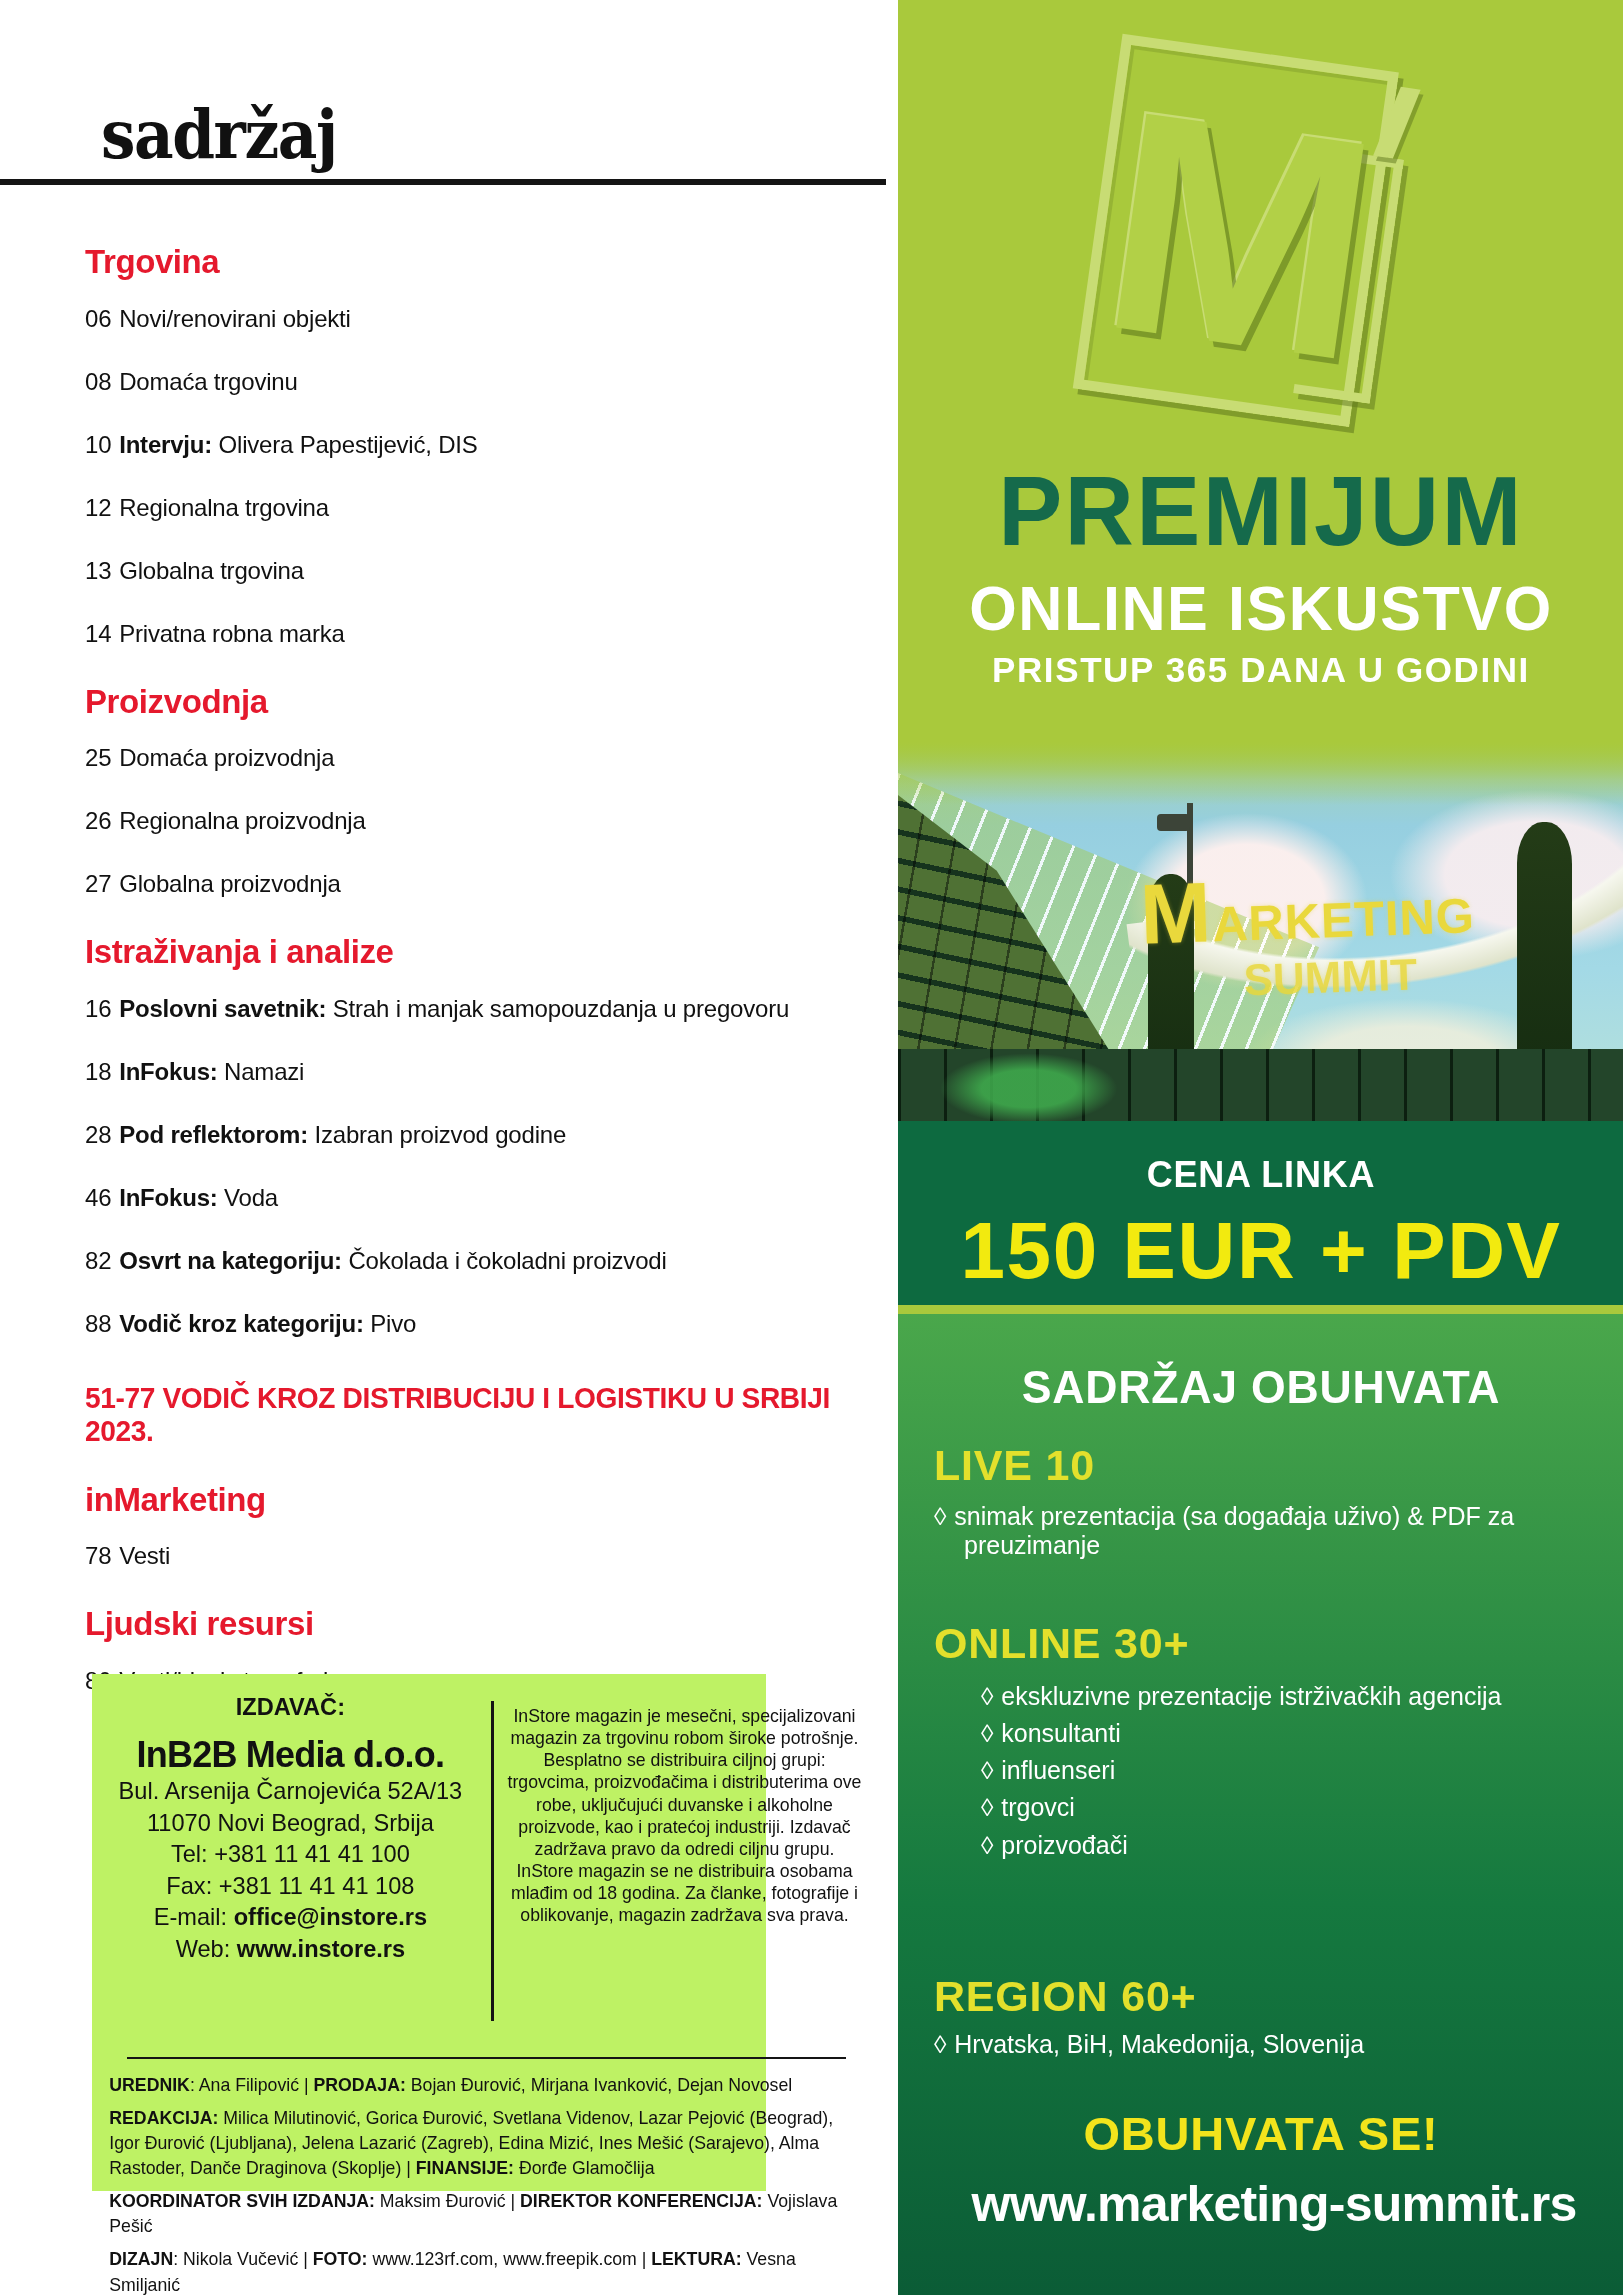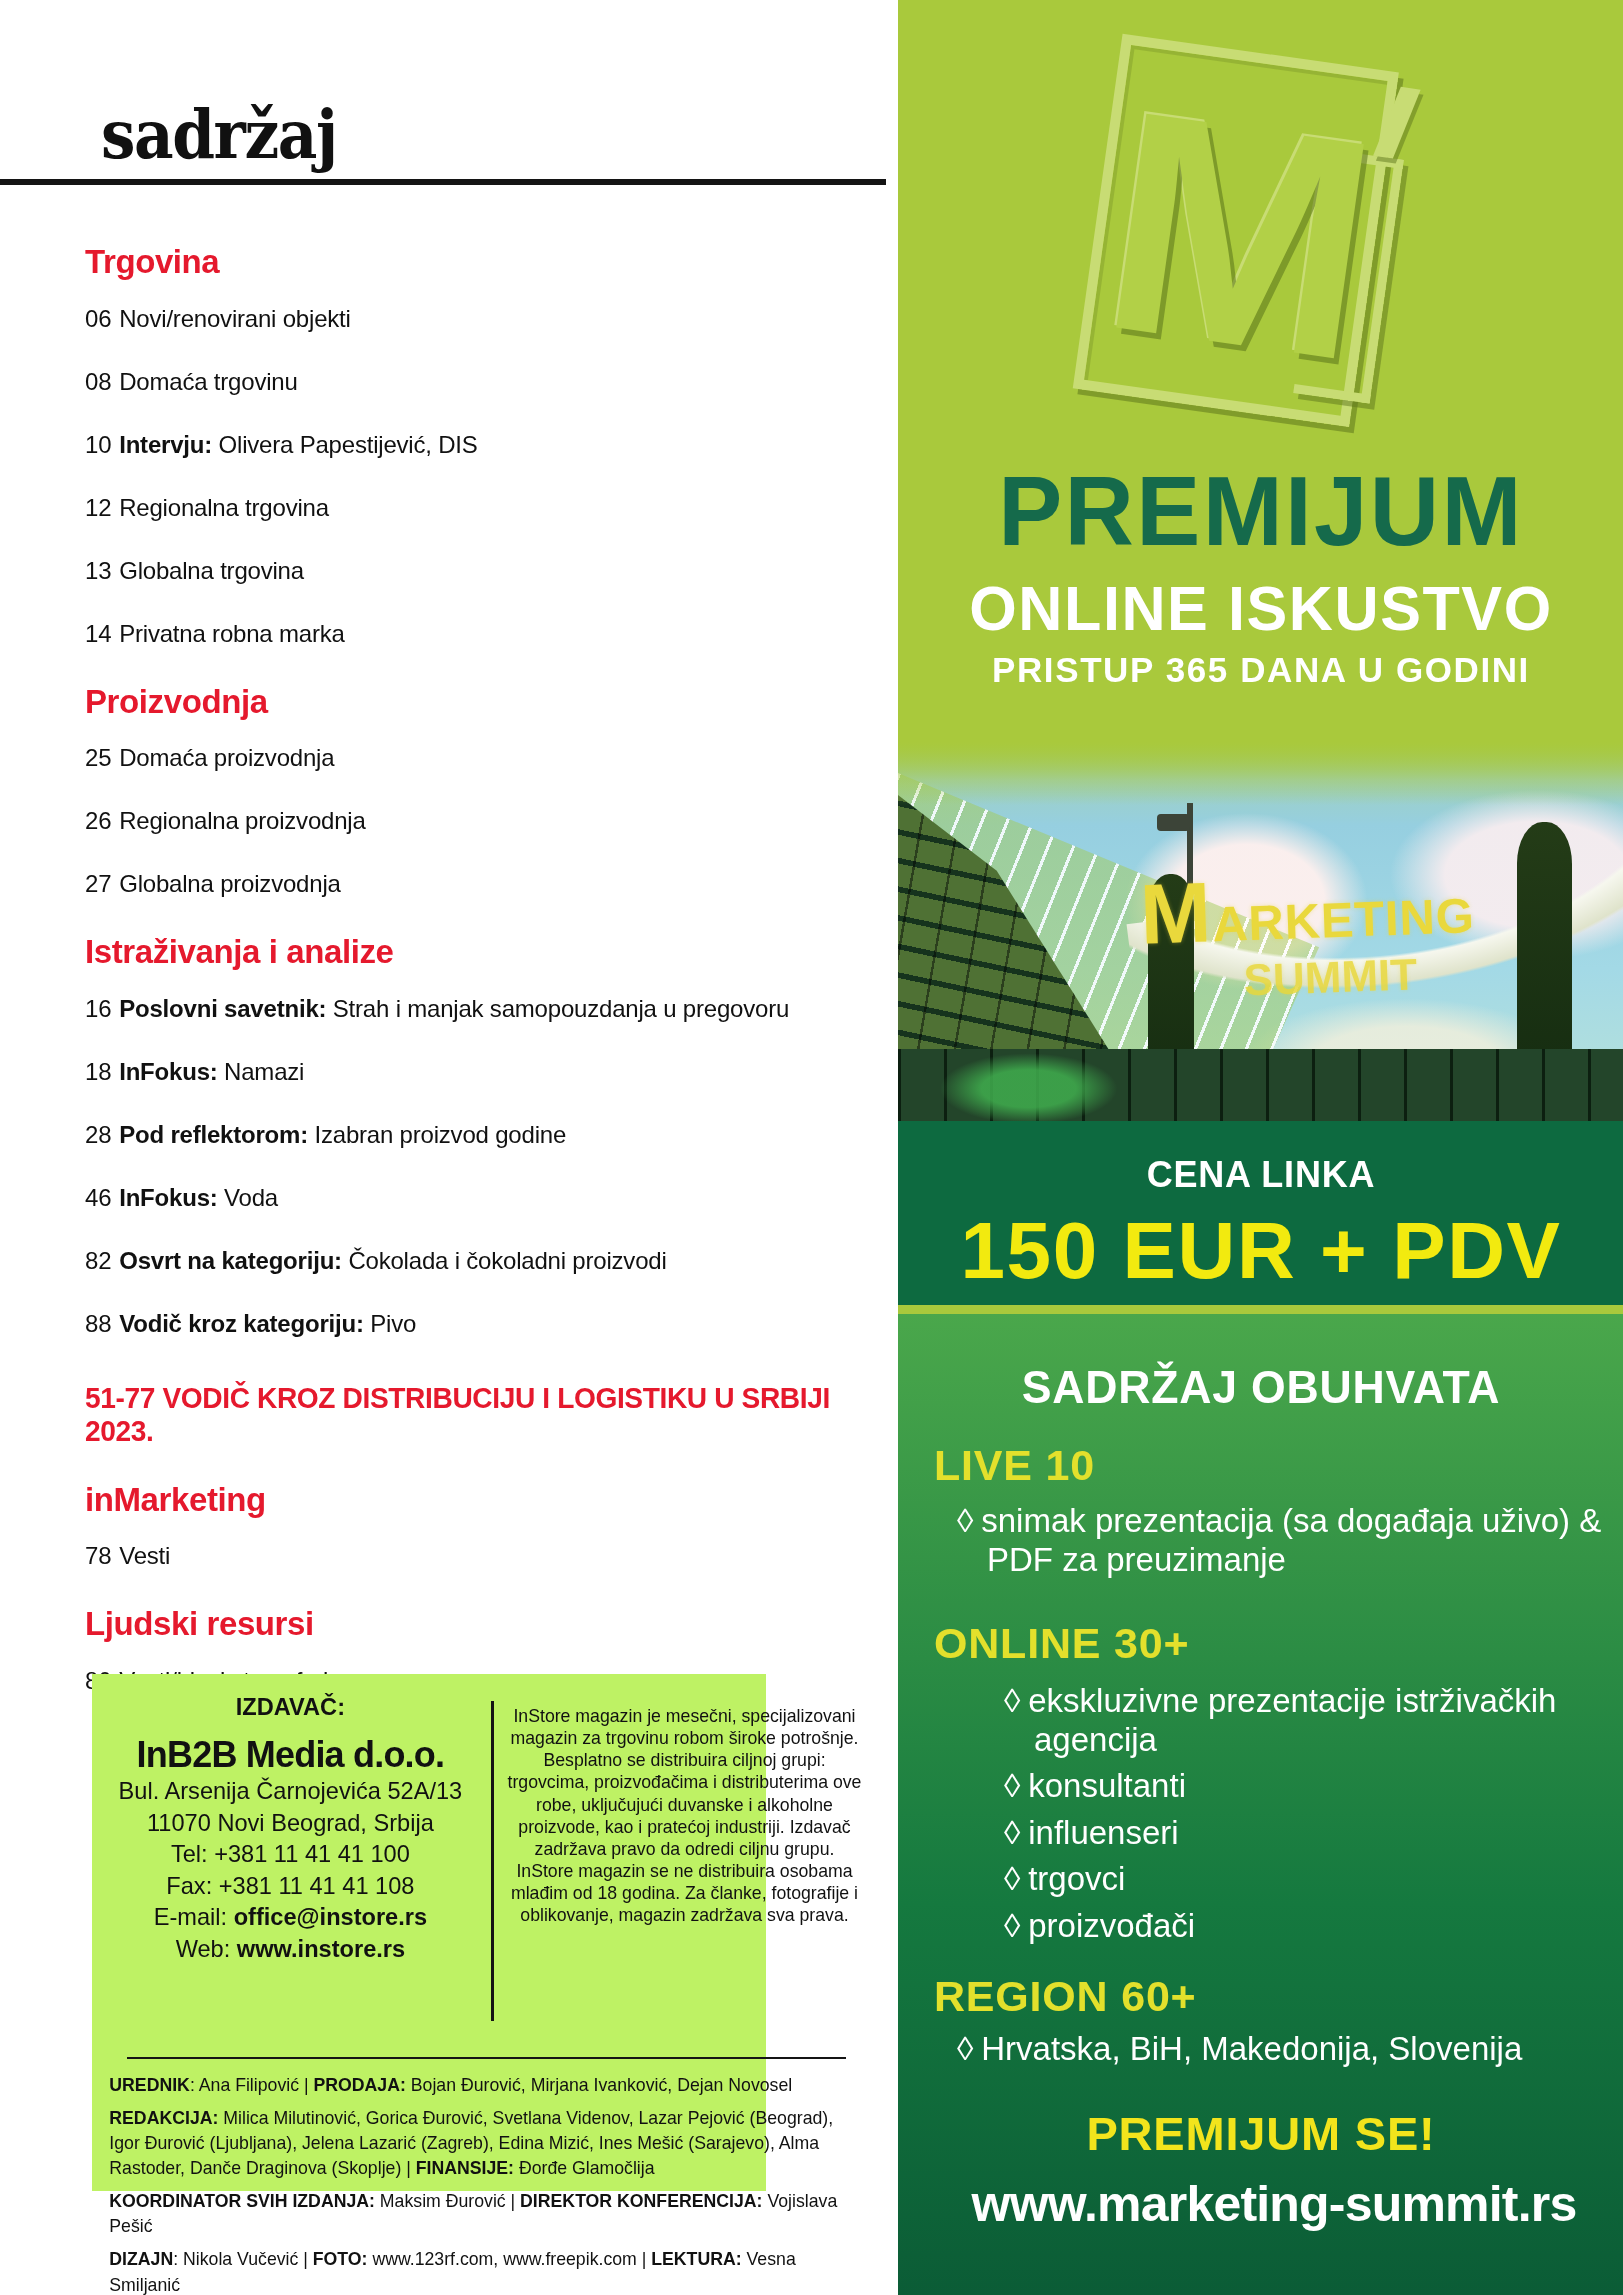--- a/index.html
+++ b/index.html
@@ -98,21 +98,21 @@
               text-align:center;}
   .price-label{margin-top:33px;font-weight:bold;font-size:36px;color:#ffffff;letter-spacing:0.8px;}
   .price-value{margin-top:9.4px;font-weight:bold;font-size:80px;color:#f2ea0f;letter-spacing:1.6px;}
 
   
   .includes{position:absolute;left:0;top:1314px;width:100%;height:982px;
             background:linear-gradient(180deg,#4aa74b 0%,#2b8c44 35%,#15793f 60%,#0b5c36 100%);}
   .inc-title{position:absolute;left:0;top:46px;width:100%;text-align:center;font-weight:bold;
              font-size:46px;color:#ffffff;letter-spacing:0.8px;transform:scaleX(.97);}
   .grp-title{position:absolute;font-weight:bold;font-size:43px;color:#e3e02c;letter-spacing:0.8px;}
-  .grp-bullets{position:absolute;color:#ffffff;font-size:33px;line-height:1.17;margin-left:23px;}
+  .grp-bullets{position:absolute;color:#ffffff;font-size:25px;line-height:1.17;}
   .bullet{padding-left:30px;text-indent:-30px;margin-bottom:7.9px;}
   .glyph{margin-right:7.9px;}
   .g-live-title{left:36px;top:127px;}
   .g-live-bullets{left:36px;top:188px;width:660px;}
   .g-online-title{left:36px;top:305px;}
   .g-online-bullets{left:83px;top:368px;width:613px;}
   .g-region-title{left:36px;top:658px;}
   .g-region-bullets{left:36px;top:716px;width:660px;}
   .inc-cta{position:absolute;left:0;top:792px;width:100%;text-align:center;font-weight:bold;
            font-size:47px;color:#f2e41c;letter-spacing:0.8px;}
@@ -232,19 +232,19 @@
         <div class="bullet"><span class="glyph">◊</span><span>influenseri</span></div>
         <div class="bullet"><span class="glyph">◊</span><span>trgovci</span></div>
         <div class="bullet"><span class="glyph">◊</span><span>proizvođači</span></div>
       </div>
 
       <div class="grp-title g-region-title">REGION 60+</div>
       <div class="grp-bullets g-region-bullets">
         <div class="bullet"><span class="glyph">◊</span><span>Hrvatska, BiH, Makedonija, Slovenija</span></div>
       </div>
 
-      <div class="inc-cta">PREMIJUM SE!</div>
+      <div class="inc-cta">OBUHVATA SE!</div>
       <div class="inc-url">www.marketing-summit.rs</div>
     </div>
   </div>
 
 </div>
 
 
 </body></html>

